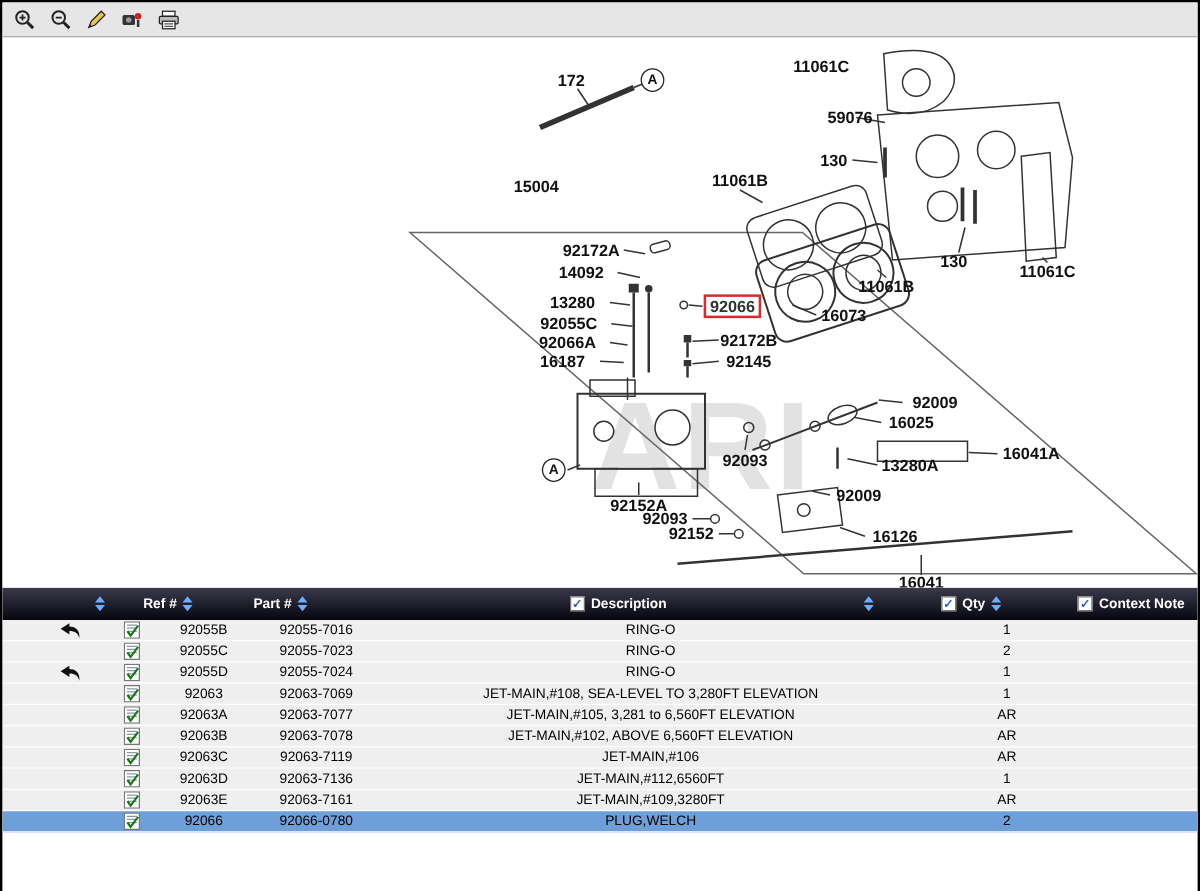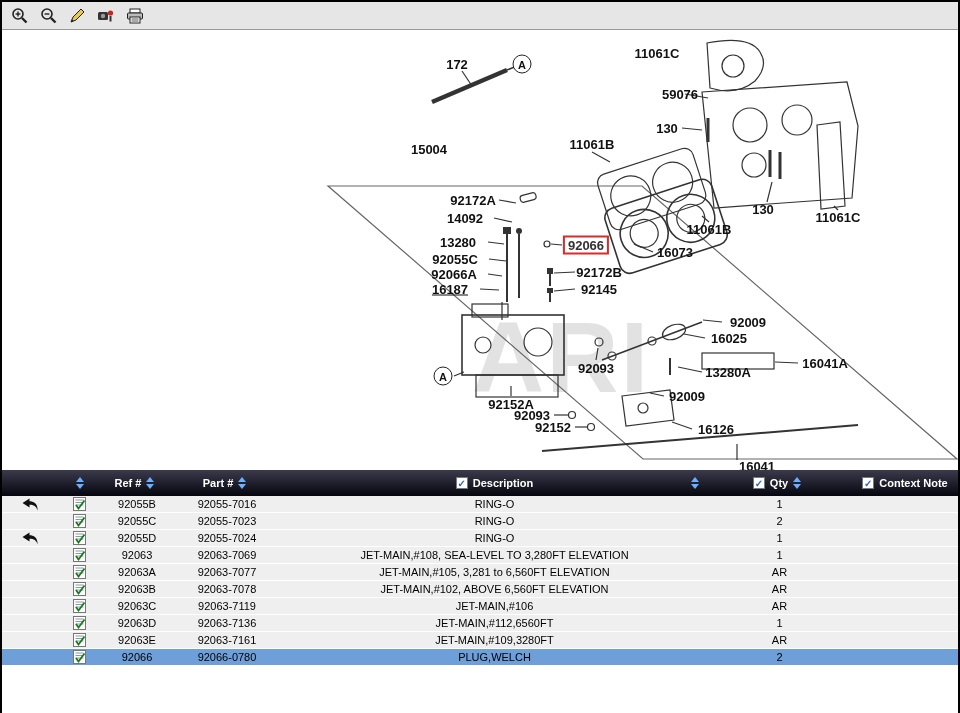--- a/index.html
+++ b/index.html
@@ -74,21 +74,21 @@
     height:26px;flex:0 0 26px;
     background:linear-gradient(var(--header-bg-top),var(--header-bg-bottom));
     color:#fff;font-size:11px;font-weight:bold;
     display:flex;align-items:center;
   }
   #tbody{flex:1;overflow:hidden;background:#fff;}
   .trow{
     height:17px;display:flex;align-items:center;
     background:var(--row-bg);
     border-bottom:1px solid #fff;
-    font-size:11px;color:#000;
+    font-size:11px;color:#000;padding-left:26px;
   }
   .trow.selected{background:var(--row-selected);}
   .c{display:flex;align-items:center;justify-content:center;height:100%;position:relative;}
   .c-arrow{width:55px;}
   .c-doc{width:45px;}
   .c-ref{width:70px;}
   .c-part{width:110px;}
   .c-desc{width:425px;}
   .c-qty{width:145px;}
   .c-note{flex:1;}
@@ -265,38 +265,38 @@
         <div class="dlabel" style="left: 665px; top: 98px;">130</div>
         <div class="dlabel" style="left: 427px; top: 119px;">15004</div>
         <div class="dlabel" style="left: 590px; top: 114px;">11061B</div>
         <div class="dlabel" style="left: 471px; top: 170px;">92172A</div>
         <div class="dlabel" style="left: 463px; top: 188px;">14092</div>
         <div class="dlabel" style="left: 456px; top: 212px;">13280</div>
         <div class="dlabel" style="left: 453px; top: 229px;">92055C</div>
         <div class="dlabel hl" style="left: 584px; top: 215px;">92066</div>
         <div class="dlabel" style="left: 452px; top: 244px;">92066A</div>
         <div class="dlabel" style="left: 597px; top: 242px;">92172B</div>
-        <div class="dlabel" style="left: 448px; top: 259px; text-decoration: underline;">16187</div>
+        <div class="dlabel" style="left: 448px; top: 259px;">16187</div>
         <div class="dlabel" style="left: 597px; top: 259px;">92145</div>
         <div class="dlabel" style="left: 673px; top: 222px;">16073</div>
         <div class="dlabel" style="left: 707px; top: 199px;">11061B</div>
         <div class="dlabel" style="left: 761px; top: 179px;">130</div>
         <div class="dlabel" style="left: 836px; top: 187px;">11061C</div>
         <div class="dlabel" style="left: 746px; top: 292px;">92009</div>
         <div class="dlabel" style="left: 727px; top: 308px;">16025</div>
         <div class="dlabel" style="left: 594px; top: 338px;">92093</div>
         <div class="dlabel" style="left: 726px; top: 342px;">13280A</div>
         <div class="dlabel" style="left: 823px; top: 333px;">16041A</div>
         <div class="dlabel dcircle" style="left: 441px; top: 346px;">A</div>
         <div class="dlabel" style="left: 509px; top: 374px;">92152A</div>
         <div class="dlabel" style="left: 685px; top: 366px;">92009</div>
         <div class="dlabel" style="left: 530px; top: 385px;">92093</div>
         <div class="dlabel" style="left: 551px; top: 397px;">92152</div>
         <div class="dlabel" style="left: 714px; top: 399px;">16126</div>
-        <div class="dlabel" style="left: 735px; top: 436px; margin-left: 20px;">16041</div>
+        <div class="dlabel" style="left: 735px; top: 436px;">16041</div>
       </div>
   </div>
 
   <div id="table">
     <div id="thead">
       <div class="c c-arrow"></div>
       <div class="c c-doc">
         <span class="sort">
             <i class="up"></i>
             <i class="down"></i>

